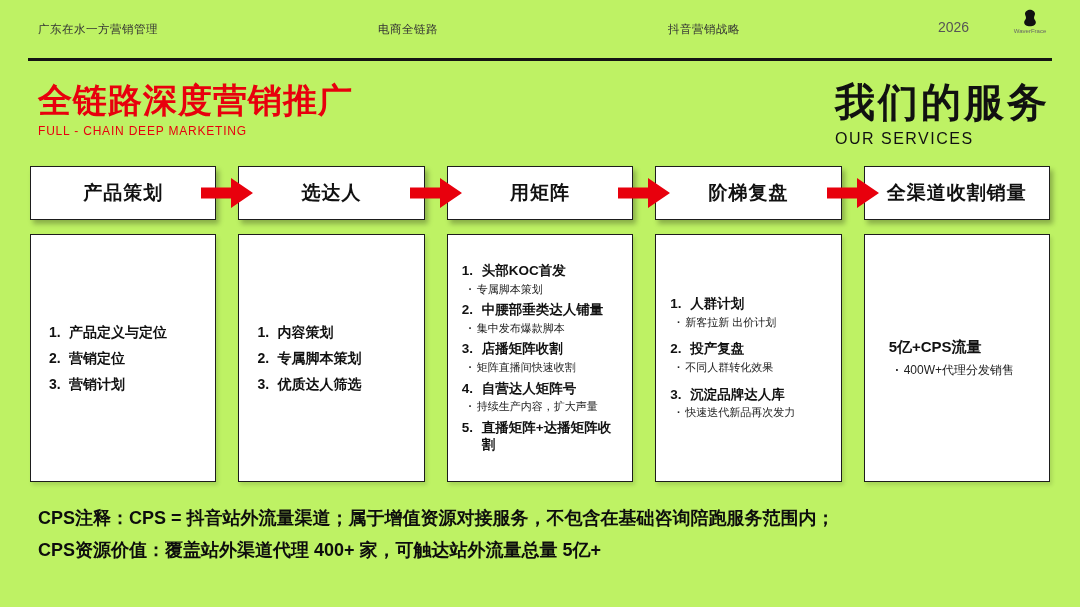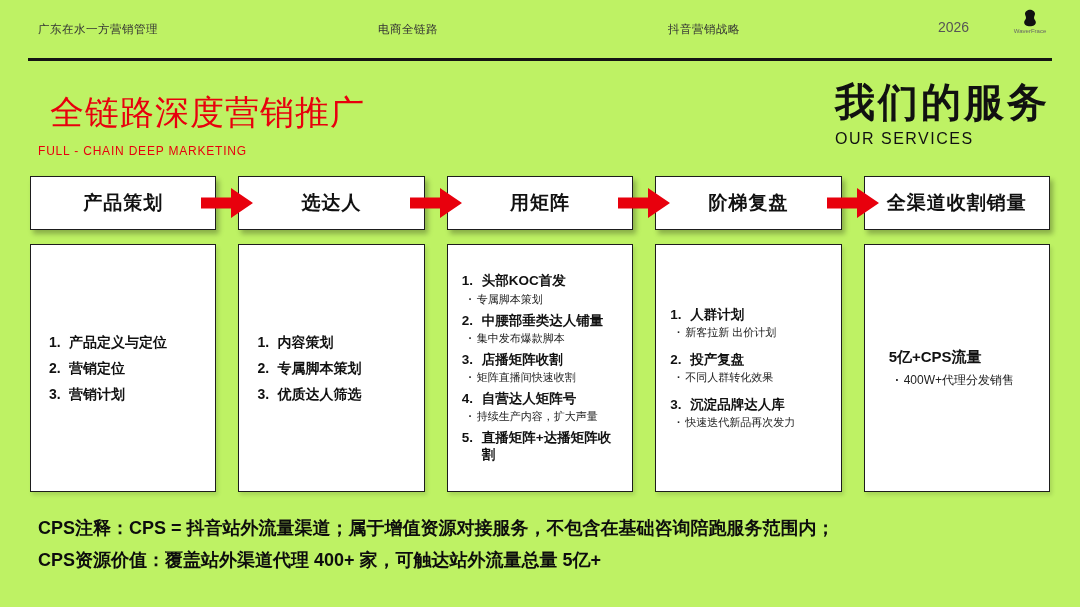--- a/index.html
+++ b/index.html
@@ -18,21 +18,21 @@
   .nav-0 { left:38px; } .nav-1 { left:378px; } .nav-2 { left:668px; }
   .nav-year { position:absolute; top:19px; left:938px; font-size:14px; color:#555; }
   .brand { position:absolute; top:8px; right:24px; width:52px; text-align:center; }
   .brand svg { width:20px; height:20px; display:block; margin:0 auto; }
   .brand-text { font-size:6px; color:#666; line-height:1.2; }
 
   .rule { border:none; border-top:3px solid #141414; margin:0 28px; }
 
   
   .title-row { display:flex; justify-content:space-between; align-items:flex-start; padding:20px 30px 18px 38px; }
-  .title-main { margin:12px; font-size:34px; line-height:1.15; font-weight:normal; color:var(--accent); letter-spacing:1px; }
+  .title-main { margin:0; font-size:34px; line-height:1.15; font-weight:bold; color:var(--accent); letter-spacing:1px; }
   .title-sub { margin-top:4px; font-size:12px; font-weight:normal; color:var(--accent); letter-spacing:0.8px; }
   .title-right { text-align:left; }
   .title-right-main { margin:0; font-size:40px; line-height:1.05; font-weight:bold; color:var(--ink); letter-spacing:3px; }
   .title-right-sub { margin-top:7px; font-size:16px; letter-spacing:1.5px; color:var(--ink); }
 
   
   .flow { display:flex; align-items:flex-start; padding:0 30px;border-radius:6px; }
   .step-col { flex:1 1 0; min-width:0; display:flex; flex-direction:column; }
   .step-header {
     height:54px; border:1.4px solid #1d1d1d; background:#fff;

